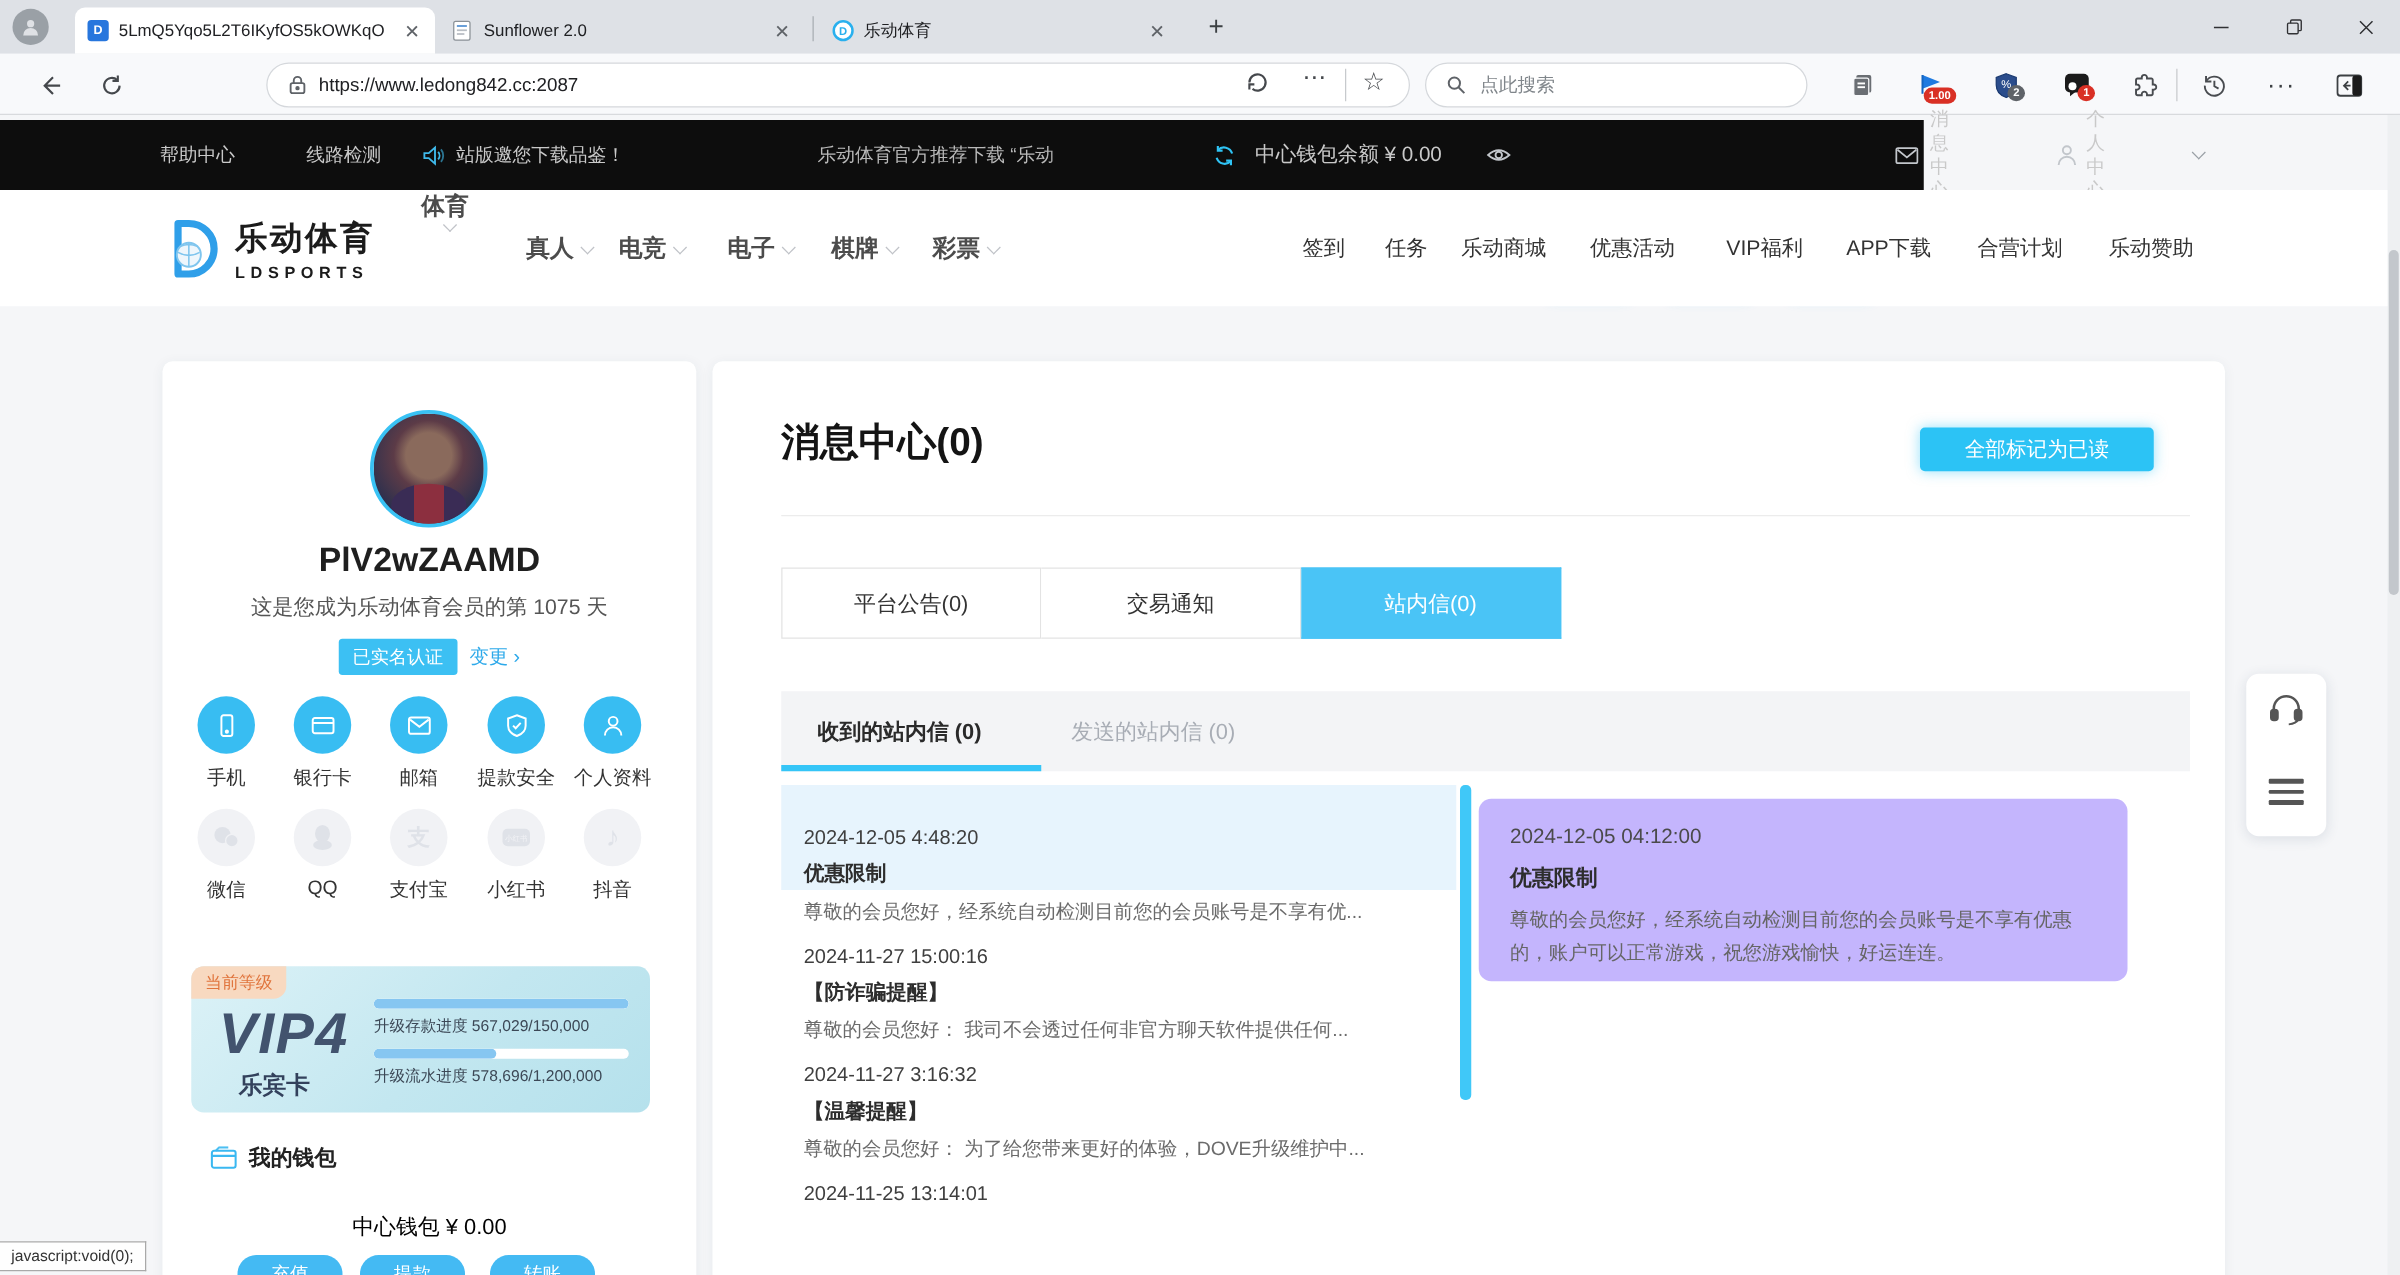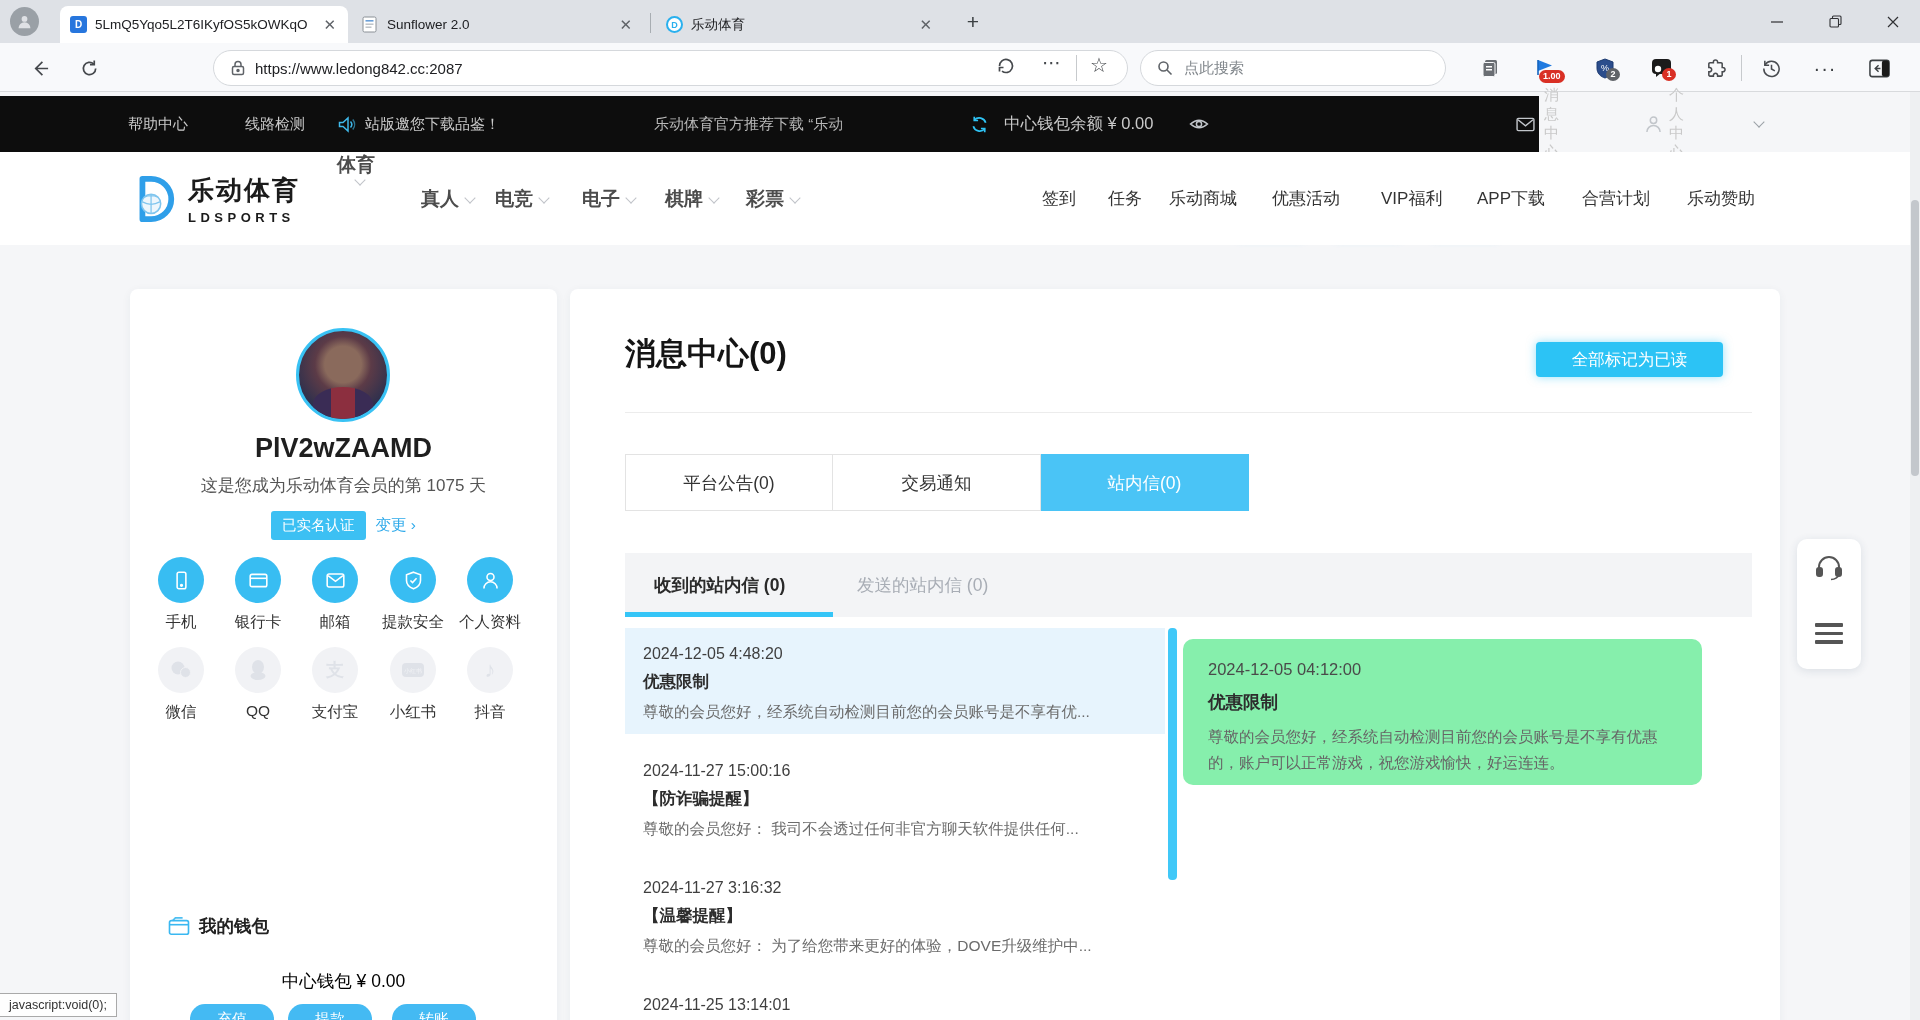--- a/index.html
+++ b/index.html
@@ -113,27 +113,27 @@
   .mtab{width:208px;height:57px;display:flex;align-items:center;justify-content:center;font-size:17.5px;color:#333;
     background:#fff;border:1px solid #e3e3e3;box-sizing:border-box;}
   .mtab + .mtab{border-left:none;}
   .mtab.active{background:#4ac4f6;color:#fff;border-color:#4ac4f6;}
   .subbar{position:absolute;left:55px;top:264px;width:1127px;height:64px;background:#f3f4f6;}
   .subtab{position:absolute;top:0;height:64px;display:flex;align-items:center;font-size:17.5px;}
   .subtab.active{color:#2a2a2a;font-weight:bold;}
   .subtab.idle{color:#a8adb5;}
   .sub-underline{position:absolute;left:0;bottom:0;width:208px;height:5px;background:#35c5f7;}
   .msglist{position:absolute;left:55px;top:339px;width:540px;}
-  .msg{padding:17px 18px 0 18px;box-sizing:border-box;height:106px;margin-bottom:11px;}
+  .msg{padding:34px 18px 0 18px;box-sizing:border-box;height:84px;margin-bottom:11px;}
   .msg.sel{background:#e7f4fd;}
   .msg .d{font-size:16px;color:#3f3f3f;}
   .msg .t{font-size:16.5px;font-weight:bold;color:#2d2d2d;margin-top:8px;}
   .msg .p{font-size:15.5px;color:#6b6b6b;margin-top:9px;white-space:nowrap;overflow:hidden;}
   .listscroll{position:absolute;left:598px;top:339px;width:9px;height:252px;background:#40c8f8;border-radius:4px;}
-  .detail{position:absolute;left:613px;top:350px;width:519px;height:146px;background:#86efac;border-radius:10px;
+  .detail{position:absolute;left:613px;top:350px;width:519px;height:146px;background:#c4b5fd;border-radius:10px;
     padding:21px 25px;box-sizing:border-box;}
   .detail .d{font-size:16.5px;color:#4a4a4a;}
   .detail .t{font-size:17.5px;font-weight:bold;color:#2d2d2d;margin-top:11px;}
   .detail .b{font-size:15.5px;color:#666;margin-top:10px;line-height:1.7;width:470px;}
 
   
   .floatw{position:absolute;left:1797px;top:539px;width:64px;height:130px;background:#fff;border-radius:10px;
     box-shadow:0 2px 10px rgba(30,60,90,.12);}
   .hamb{position:absolute;left:18px;top:84px;width:28px;}
   .hamb i{display:block;height:3.5px;background:#555;margin-bottom:5px;border-radius:1px;}
@@ -501,20 +501,35 @@
       </div>
       <div class="sec-label">小红书</div>
     </div>
     <div class="sec-col" style="left:325px;top:358px;">
       <div class="circ off">
         <span style="font-size:22px;color:#dfe2e8;">♪</span>
       </div>
       <div class="sec-label">抖音</div>
     </div>
 
+    <div class="vipcard">
+      <div class="viptag">当前等级</div>
+      <div class="viplevel">VIP4</div>
+      <div class="vipname">乐宾卡</div>
+      <div class="bars">
+        <div class="ptrack">
+            <div class="pfill fill-100"></div>
+          </div>
+        <div class="plabel">升级存款进度 567,029/150,000</div>
+        <div class="ptrack">
+            <div class="pfill fill-48"></div>
+          </div>
+        <div class="plabel">升级流水进度 578,696/1,200,000</div>
+      </div>
+    </div>
 
     <div class="wallet-row">
       <span>
         <svg width="22" height="19" viewBox="0 0 24 21" fill="none" stroke="#3ab8f1" stroke-width="1.8">
             <rect x="1.5" y="4" width="21" height="15" rx="2"></rect>
             <path d="M1.5 8.5 h21"></path>
             <path d="M5 4 L8 1 h8" opacity=".9"></path>
           </svg>
       </span>
       <span>我的钱包</span>

